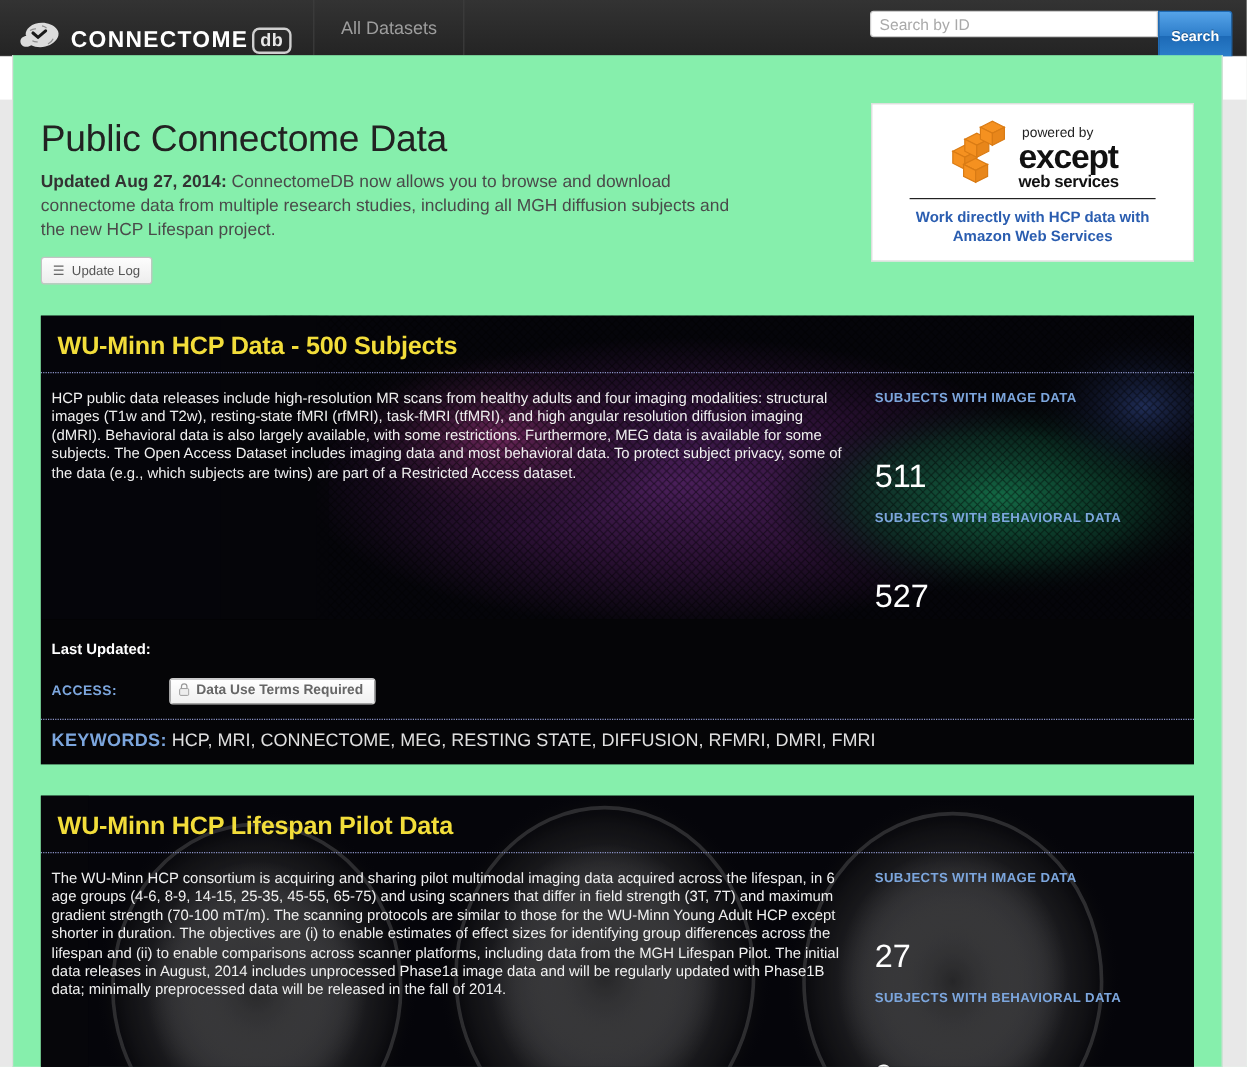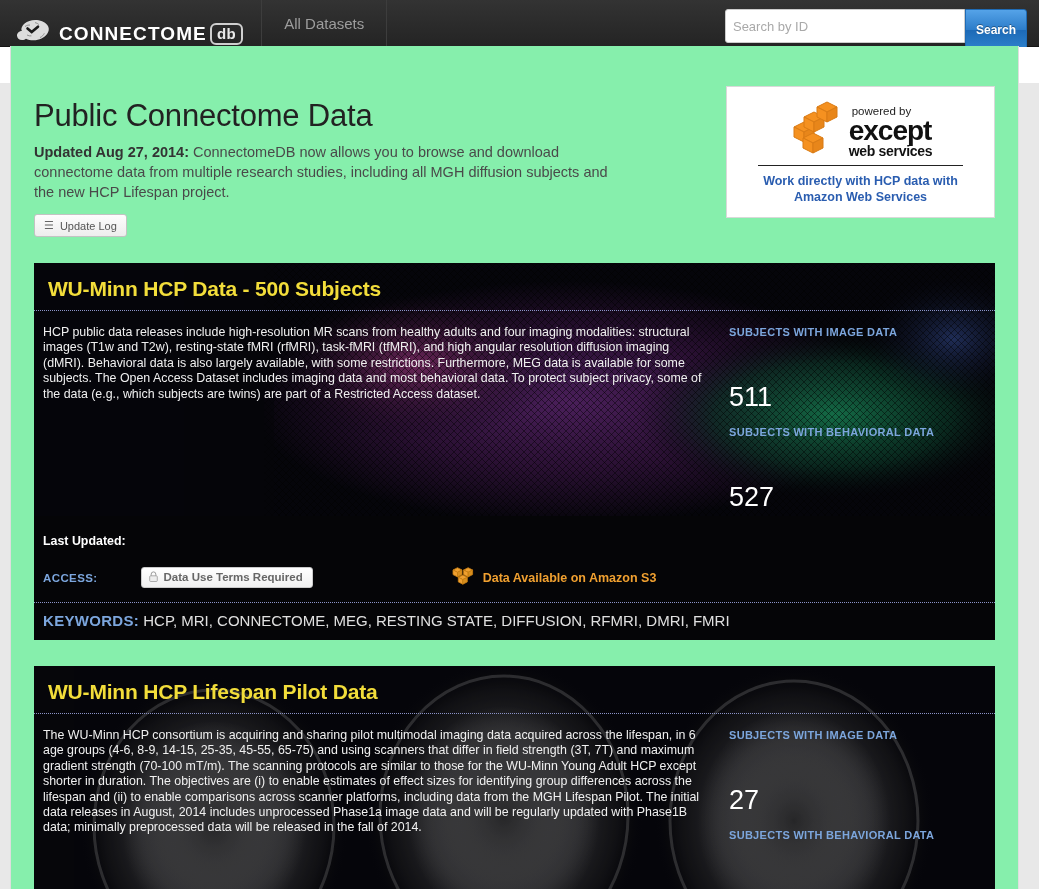--- a/index.html
+++ b/index.html
@@ -64,21 +64,21 @@
   }
 
   .nav-search {
     position: absolute;
     right: 12px;
     top: 9px;
     display: flex;
   }
   .search-input {
     width: 240px;
-    height: 34px;
+    height: 22px;
     box-sizing: border-box;
     border: 1px solid #cccccc;
     border-radius: 3px 0 0 3px;
     padding: 0 7px;
     font-size: 13px;
     font-family: "Liberation Sans", sans-serif;
     color: #333;
     background: #ffffff;
     outline: none;
   }
@@ -545,38 +545,20 @@
             <span class="access-label">ACCESS:</span>
             <span class="terms-btn">
               <span class="lock-icon">
                 <svg width="9" height="11" viewBox="0 0 9 11">
                   <path d="M2.2 5V3.2a2.3 2.3 0 014.6 0V5" stroke="#9a9a9a" stroke-width="1" fill="none"></path>
                   <rect x="0.7" y="4.8" width="7.6" height="5.7" rx="1" fill="#ededed" stroke="#9a9a9a" stroke-width=".8"></rect>
                 </svg>
               </span>
               <span>Data Use Terms Required</span>
             </span>
-            <span class="s3-row">
-              <span>
-                <svg width="22" height="21" viewBox="0 0 22 21">
-                  <g fill="#f0a030" stroke="#c97f12" stroke-width=".8">
-                    <path d="M1 5 l4.5-2.3 4.5 2.3 -4.5 2.3z"></path>
-                      <path d="M1 5 l4.5 2.3 0 4.6 -4.5-2.3z"></path>
-                      <path d="M10 5 l-4.5 2.3 0 4.6 4.5-2.3z" fill="#d88f1e"></path>
-                    <path d="M11.6 5 l4.5-2.3 4.5 2.3 -4.5 2.3z"></path>
-                      <path d="M11.6 5 l4.5 2.3 0 4.6 -4.5-2.3z"></path>
-                      <path d="M20.6 5 l-4.5 2.3 0 4.6 4.5-2.3z" fill="#d88f1e"></path>
-                    <path d="M6.3 12.3 l4.5-2.3 4.5 2.3 -4.5 2.3z"></path>
-                      <path d="M6.3 12.3 l4.5 2.3 0 4.6 -4.5-2.3z"></path>
-                      <path d="M15.3 12.3 l-4.5 2.3 0 4.6 4.5-2.3z" fill="#d88f1e"></path>
-                  </g>
-                </svg>
-              </span>
-              <span class="s3-text">Data Available on Amazon S3</span>
-            </span>
           </div>
         </div>
         <div class="keywords-row">
           <span class="kw-label">KEYWORDS:</span>
           <span>HCP, MRI, CONNECTOME, MEG, RESTING STATE, DIFFUSION, RFMRI, DMRI, FMRI</span>
         </div>
       </div>
     </div>
 
     <div class="panel">

